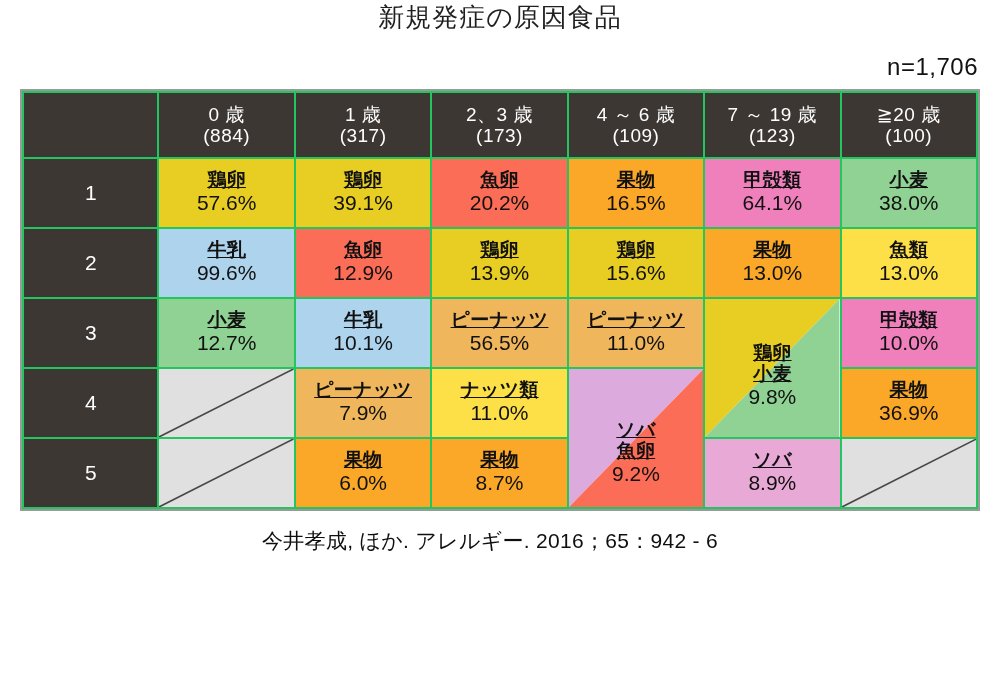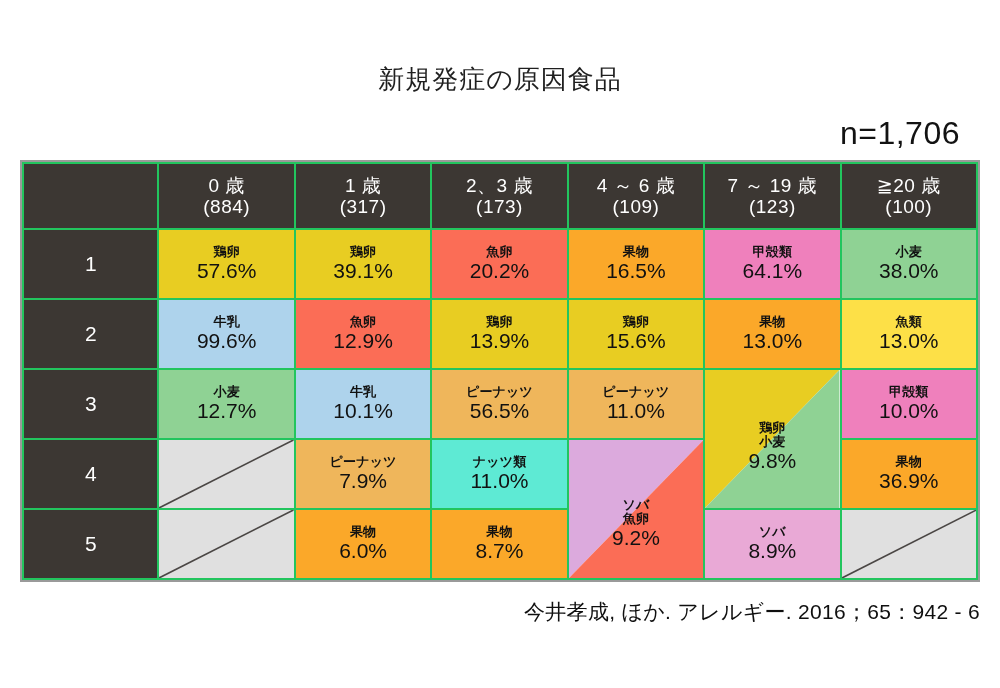--- a/index.html
+++ b/index.html
@@ -15,28 +15,27 @@
     position: relative;
     overflow: hidden;
   }
 
   #chart-title {
     text-align: center;
     font-size: 26px;
     font-weight: 400;
     letter-spacing: 1px;
     margin: 0;
-    padding-top: 62px;
     color: #1f1f1f;
   }
 
   #n-label {
     text-align: right;
-    font-size: 32px;
-    padding-right: 40px;
+    font-size: 24px;
+    padding-right: 22px;
     padding-top: 18px;
     letter-spacing: 0.5px;
     color: #121212;
   }
 
   #table-wrap {
     margin: 8px 20px 0 20px;
     border: 2px solid #9a9a9a;
     box-sizing: border-box;
   }
@@ -69,24 +68,25 @@
   }
   td.ranknum {
     font-size: 21px;
     font-weight: 400;
   }
 
   td.cell {
     height: 68px;
   }
   td.cell .t1 {
-    font-size: 13px;
+    font-size: 19px;
     line-height: 1.1;
     font-weight: 700;
     letter-spacing: 0.2px;
+    text-decoration: underline;
   }
   td.cell .t2 {
     font-size: 21px;
     line-height: 1.15;
     font-weight: 400;
   }
   td.cell .inner {
     position: relative;
     z-index: 2;
     color: #111111;
@@ -120,20 +120,21 @@
   #footnote {
     margin-top: 14px;
     text-align: right;
     padding-right: 20px;
     font-size: 21px;
     line-height: 1.5;
     color: #0f0f0f;
   }
   #footnote .l2 {
     letter-spacing: 0.3px;
+    text-align: center;
   }
 </style>
 </head>
 <body>
 
 <div id="chart-title">新規発症の原因食品</div>
 <div id="n-label">n=1,706</div>
 
 <div id="table-wrap">
   <table class="matrix">
@@ -310,21 +311,21 @@
               <line x1="0" y1="100" x2="100" y2="0" stroke="#4a4644" stroke-width="1.6" vector-effect="non-scaling-stroke"></line>
             </svg>
           </div>
         </td>
         <td class="cell" style="background:#efb65b">
           <div class="inner">
             <div class="t1">ピーナッツ</div>
             <div class="t2">7.9%</div>
           </div>
         </td>
-        <td class="cell" style="background:#5eead4">
+        <td class="cell" style="background:#fde047">
           <div class="inner">
             <div class="t1">ナッツ類</div>
             <div class="t2">11.0%</div>
           </div>
         </td>
         <td class="cell split" rowspan="2">
           <div class="splitbg">
             <svg width="100%" height="100%" viewBox="0 0 100 100" preserveAspectRatio="none">
               <polygon points="0,0 100,0 0,100" fill="#dcaadd"></polygon>
               <polygon points="100,0 100,100 0,100" fill="#fb6d56"></polygon>

